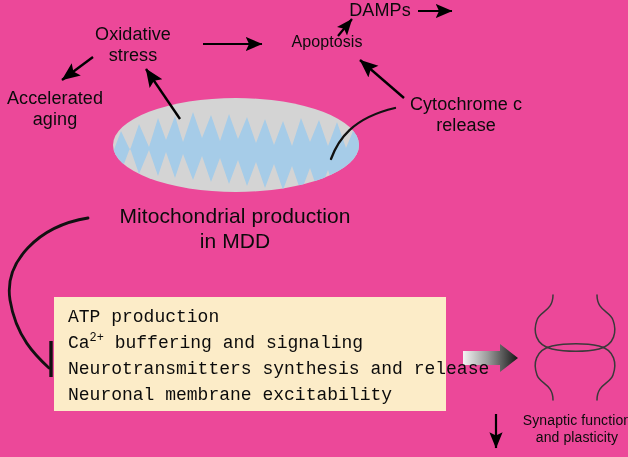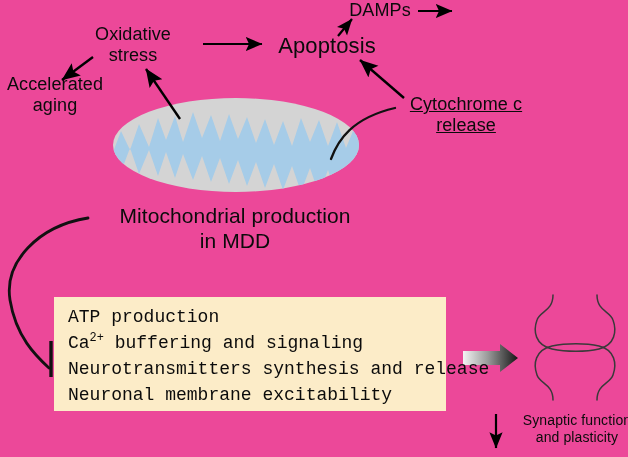--- a/index.html
+++ b/index.html
@@ -33,23 +33,23 @@
     white-space: pre-line;
     color: #0b0b0b;
     letter-spacing: 0.1px;
   }
   .lbl.center { text-align: center; }
 
   
   #label-damps        { left: 332px; top: 0px;   width: 96px;  font-size: 18px; }
   #label-inflammation { left: 458px; top: 0px;   width: 140px; font-size: 18px; }
   #label-oxidative    { left: 78px;  top: 24px;  width: 110px; font-size: 18px; }
-  #label-apoptosis    { left: 272px; top: 33px;  width: 110px; font-size: 22px; text-align: center; }
-  #label-accelerated  { left: 0px;   top: 74px;  width: 110px; font-size: 18px; }
-  #label-cytochrome   { left: 398px; top: 94px;  width: 136px; font-size: 18px; text-decoration: underline; }
+  #label-apoptosis    { left: 272px; top: 33px;  width: 110px; font-size: 16px; text-align: center; }
+  #label-accelerated  { left: 0px;   top: 88px;  width: 110px; font-size: 18px; }
+  #label-cytochrome   { left: 398px; top: 94px;  width: 136px; font-size: 18px; }
   #label-mito-title   { left: 90px;  top: 204px; width: 290px; font-size: 21px; }
   #label-synaptic     { left: 514px; top: 412px; width: 126px; font-size: 14px; }
 
   
   #box-functions {
     position: absolute;
     left: 54px;
     top: 297px;
     width: 392px;
     height: 114px;

